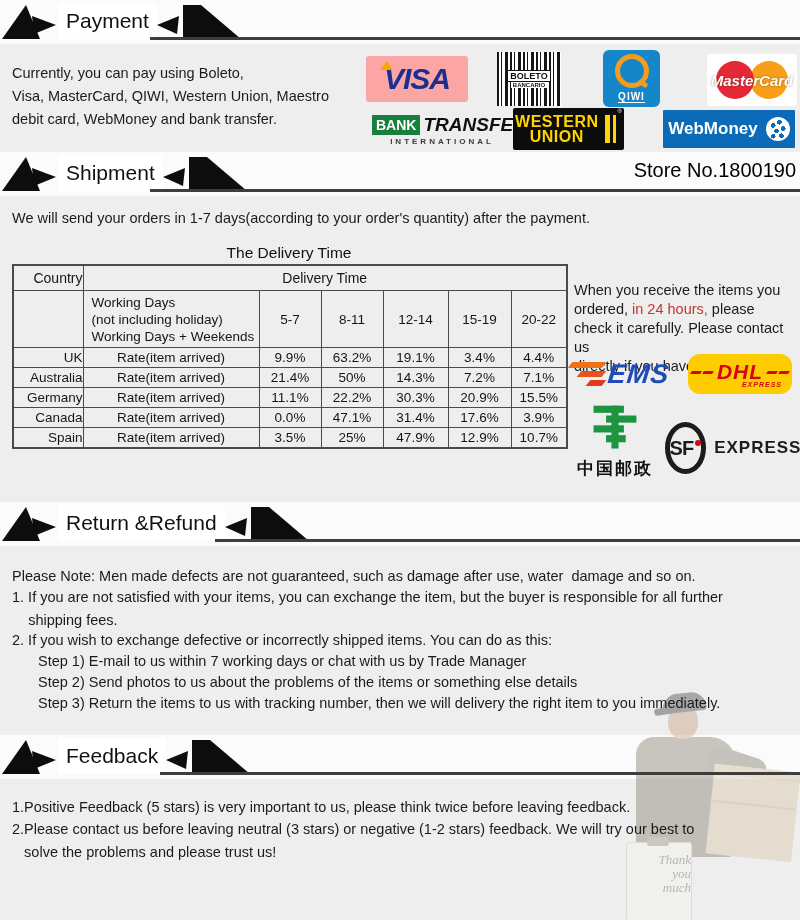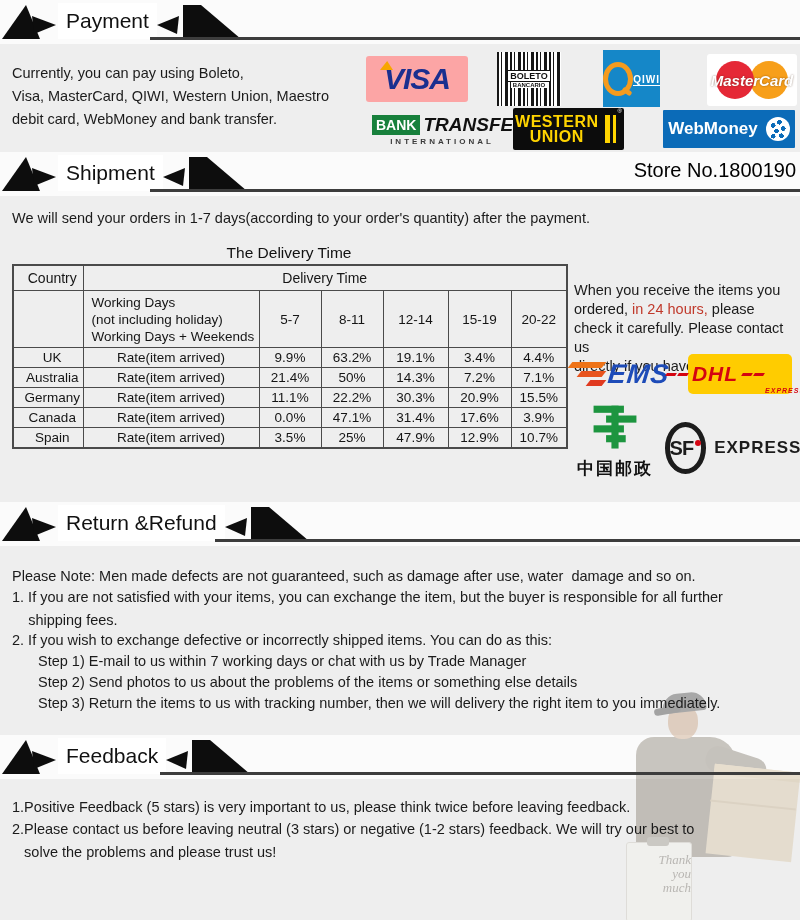--- a/index.html
+++ b/index.html
@@ -22,21 +22,21 @@
   
   .logo{position:absolute;z-index:5;display:flex;align-items:center;justify-content:center;}
   .visa{background:#fca5a5;border-radius:3px;}
   .visa-txt{font-style:italic;font-weight:bold;font-size:30px;color:#1a2f8f;letter-spacing:-1px;}
   .visa-flag{position:absolute;left:14px;top:5px;width:13px;height:9px;background:#f7a600;
     clip-path:polygon(0 100%,55% 0,100% 100%);}
   .boleto{background:#fff;flex-direction:column;overflow:hidden;}
   .barcode{position:absolute;inset:0;background:repeating-linear-gradient(90deg,#161616 0 2px,#fff 2px 4px,#161616 4px 5px,#fff 5px 8px,#161616 8px 11px,#fff 11px 13px);}
   .boleto-lab{position:relative;background:#fff;border:1px solid #111;font-weight:bold;font-size:9px;padding:0 2px;color:#111;}
   .boleto-sub{position:relative;background:#fff;font-weight:bold;font-size:6px;color:#111;padding:0 2px;}
-  .qiwi{background:#1587c8;border-radius:0;}
+  .qiwi{background:#1587c8;border-radius:6px;flex-direction:column;}
   .qiwi-q{position:relative;width:24px;height:24px;border:5px solid #f59b1e;border-radius:50%;}
   .qiwi-q::after{content:"";position:absolute;right:-4px;bottom:-3px;width:10px;height:5px;background:#f59b1e;border-radius:2px;transform:rotate(35deg);}
   .qiwi-txt{color:#fff;font-weight:bold;font-size:10px;letter-spacing:1px;margin-top:3px;border-bottom:1px solid #fff;}
   .mc{background:#fff;border-radius:3px;align-items:center;}
   .mc-red{position:absolute;left:9px;top:7px;width:38px;height:38px;border-radius:50%;background:#e52836;z-index:1;}
   .mc-org{position:absolute;right:9px;top:7px;width:38px;height:38px;border-radius:50%;background:#f79f1a;}
   .mc-txt{position:relative;z-index:2;color:#fff;font-style:italic;font-weight:bold;font-size:15px;
     text-shadow:0 0 2px rgba(60,30,0,.55);}
   .bank{flex-direction:column;align-items:flex-start;background:transparent;}
   .bank-row{display:flex;align-items:center;}
@@ -59,33 +59,33 @@
     radial-gradient(circle 2.4px at 72% 48%, #0b6bb8 95%, transparent),
     radial-gradient(circle 2.4px at 44% 58%, #0b6bb8 95%, transparent),
     radial-gradient(circle 2.4px at 64% 78%, #0b6bb8 95%, transparent),
     radial-gradient(circle 2.4px at 30% 80%, #0b6bb8 95%, transparent);}
 
   
   .dtable{position:absolute;left:12px;top:264px;border-collapse:collapse;table-layout:fixed;z-index:5;
     border:2px solid #4a4a4a;}
   .dtable td{border:1.5px solid #4a4a4a;font-size:13.5px;color:#151515;text-align:center;vertical-align:middle;padding:0;}
   .dtable .r-head td{height:24px;font-size:14px;}
-  .dtable td.c-country{text-align:center;padding-left:8px;}
+  .dtable td.c-country{text-align:right;padding-left:8px;}
   .dtable .wd{text-align:left;padding-left:8px;font-size:13.5px;line-height:17px;white-space:pre-line;}
   .dtable .r-sub td{height:56px;}
   .dtable .r-data td{height:19px;}
   .tbl-caption{position:absolute;left:12px;top:244px;width:554px;text-align:center;font-size:15.5px;color:#111;z-index:5;}
 
   
   .ems{flex-direction:row;background:transparent;}
   .ems-wing{display:flex;flex-direction:column;align-items:flex-end;margin-right:4px;}
   .ems-wing i{display:block;height:6px;margin:1.5px 0;background:#ee7318;transform:skewX(-38deg);}
   .ems-w1{width:34px;} .ems-w2{width:25px;background:#e8541e!important;} .ems-w3{width:16px;background:#e03a20!important;}
   .ems-txt{font-style:italic;font-weight:bold;font-size:27px;color:#1d4bb8;letter-spacing:1px;transform:skewX(-6deg);}
-  .dhl{background:#ffcc00;border-radius:5px;flex-direction:row;}
+  .dhl{background:#ffcc00;border-radius:12px;flex-direction:column;}
   .dhl-row{display:flex;align-items:center;}
   .dhl-row i{display:block;width:10px;height:3px;background:#d40511;margin:0 1px;transform:skewX(-30deg);}
   .dhl-txt{color:#d40511;font-style:italic;font-weight:bold;font-size:21px;letter-spacing:1px;margin:0 3px;}
   .dhl-sub{align-self:flex-end;margin:-3px 10px 0 0;color:#d40511;font-style:italic;font-weight:bold;font-size:7px;letter-spacing:1px;}
   .cpost{flex-direction:column;background:transparent;}
   .cpost-label{margin-top:4px;font-weight:bold;font-size:17px;color:#111;letter-spacing:2px;}
   .sf{background:transparent;}
   .sf-ring{position:relative;width:42px;height:42px;border:5px solid #1c1c1c;border-radius:50%;
     display:flex;align-items:center;justify-content:center;}
   .sf-ring::before,.sf-ring::after{content:"";position:absolute;width:12px;height:5px;background:#eeeeee;}

